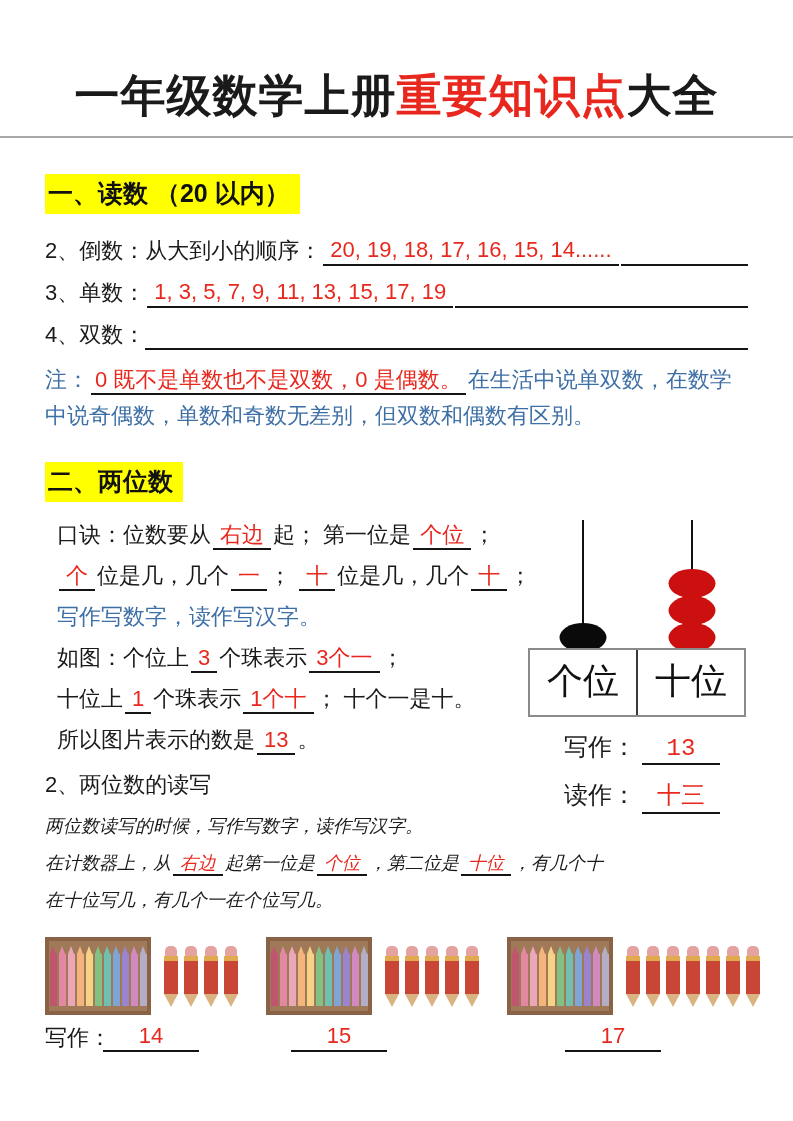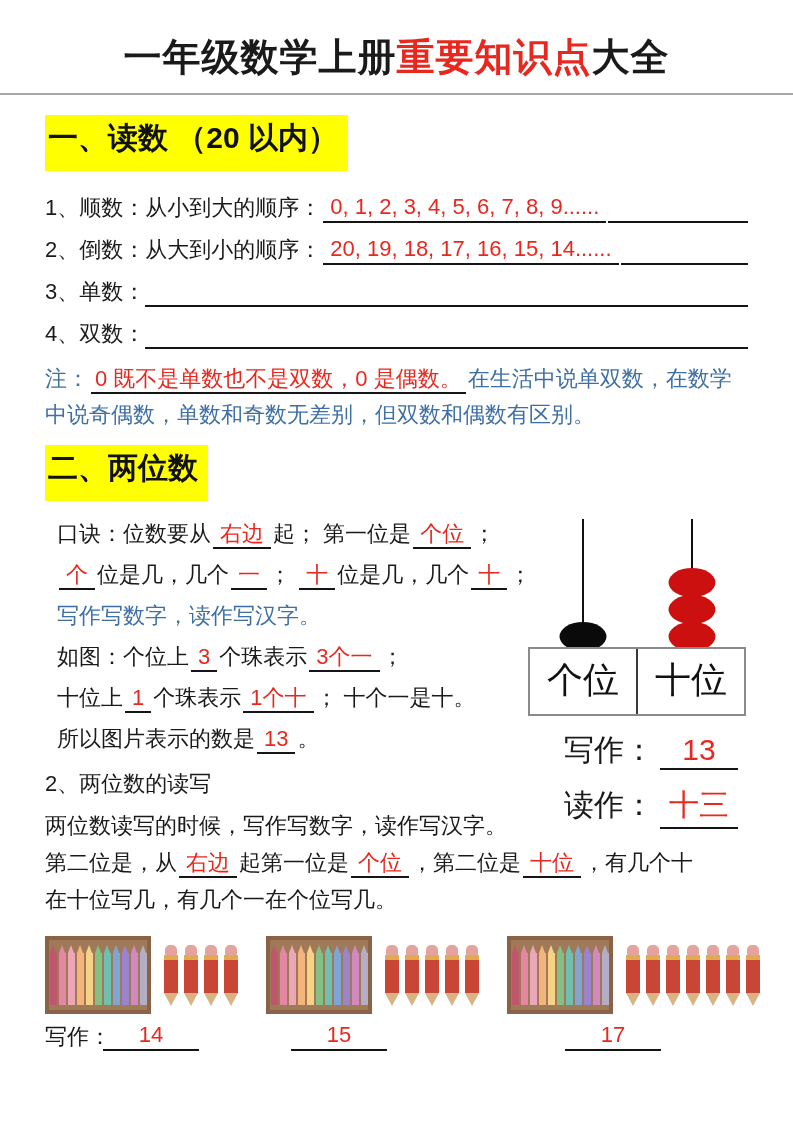--- a/index.html
+++ b/index.html
@@ -5,30 +5,30 @@
   html,body{margin:0;padding:0;}
   body{
     width:793px;height:1121px;background:#ffffff;overflow:hidden;
     font-family:"Liberation Sans","DejaVu Sans",sans-serif;
     color:#1a1a1a;position:relative;
   }
   .page{padding:0 45px;}
 
   
   .doc-title{
-    margin:32px 0 10px 0;text-align:center;
-    font-size:38px;font-weight:bold;letter-spacing:1px;white-space:nowrap;
+    margin:66px 0 10px 0;text-align:center;
+    font-size:45px;font-weight:bold;letter-spacing:1px;white-space:nowrap;
   }
   .doc-title .seg-r{color:#e8281e;}
   .title-rule{border-top:2px solid #a8a8a8;margin:10px -45px 16px -45px;}
 
   
   .sec-heading{
     display:inline-block;background:#ffff00;color:#111;
-    font-size:30px;font-weight:bold;padding:3px 10px 12px 3px;margin:4px 0 10px 0;
+    font-size:25px;font-weight:bold;padding:3px 10px 4px 3px;margin:20px 0 10px 0;
   }
 
   
   .item{
     display:flex;align-items:flex-end;font-size:22px;height:42px;white-space:nowrap;
   }
   .seg{white-space:pre-wrap;}
   .seg-n{color:#1a1a1a;}
   .seg-r{color:#e8281e;}
   .seg-b{color:#3e6fa5;}
@@ -47,24 +47,24 @@
 
   .abacus{position:absolute;right:2px;top:6px;width:218px;}
   .rods{display:flex;height:128px;}
   .rod-wrap{position:relative;flex:1;}
   .rod{position:absolute;left:50%;top:0;bottom:-2px;width:2px;margin-left:-1px;background:#111;}
   .beads{position:absolute;bottom:-4px;left:50%;transform:translateX(-50%);display:flex;flex-direction:column;align-items:center;}
   .bead{width:47px;height:29px;border-radius:50%;margin-top:-2px;}
   .place-table{display:flex;border:2px solid #8a8a8a;background:#fff;position:relative;}
   .place-cell{flex:1;text-align:center;font-size:36px;padding:7px 0 9px 0;color:#111;}
   .place-cell + .place-cell{border-left:2px solid #3a3a3a;}
-  .ab-ans{font-size:30px;margin:14px 0 0 36px;white-space:nowrap;}
+  .ab-ans{font-size:24px;margin:14px 0 0 36px;white-space:nowrap;font-family:Liberation Mono, monospace;}
   .ab-ans .val{display:inline-block;min-width:70px;text-align:center;color:#e8281e;border-bottom:2px solid #151515;padding:0 4px 1px 4px;margin-left:6px;}
 
-  .pline{font-size:22px;line-height:37px;white-space:nowrap;}
+  .pline{font-size:18px;line-height:37px;white-space:nowrap;font-style:italic;}
 
   
   .pencil-row{display:flex;align-items:center;gap:28px;margin:18px 0 6px 0;}
   .pencil-group{display:flex;align-items:center;gap:13px;}
   .pencil-box{
     box-sizing:border-box;width:106px;height:78px;background:#a07a58;border:4px solid #8a6246;
     display:flex;align-items:flex-end;justify-content:center;gap:2px;padding:0 2px 5px 2px;
   }
   .boxed-pencil{display:flex;flex-direction:column;align-items:center;width:7px;}
   .boxed-tip{width:0;height:0;border-left:3.5px solid transparent;border-right:3.5px solid transparent;border-bottom-width:8px;border-bottom-style:solid;}
@@ -89,31 +89,27 @@
 
 <div class="page">
 
   <div class="doc-title"><span class="seg seg-n">一年级数学上册</span><span class="seg seg-r">重要知识点</span><span class="seg seg-n">大全</span></div>
   <div class="title-rule"></div>
 
   <div class="sec-heading">一、读数 （20 以内）</div>
 
   <div>
     <div class="item">
-        <span class="seg seg-n">1、顺数：从小到大的顺序：</span>
-        <span class="seg seg-ru">0, 1, 2, 3, 4, 5, 6, 7, 8, 9......</span>
-        <span class="fill-underline"></span>
-      </div>
-    <div class="item">
         <span class="seg seg-n">2、倒数：从大到小的顺序：</span>
         <span class="seg seg-ru">20, 19, 18, 17, 16, 15, 14......</span>
         <span class="fill-underline"></span>
       </div>
     <div class="item">
         <span class="seg seg-n">3、单数：</span>
+        <span class="seg seg-ru">1, 3, 5, 7, 9, 11, 13, 15, 17, 19</span>
         <span class="fill-underline"></span>
       </div>
     <div class="item">
         <span class="seg seg-n">4、双数：</span>
         <span class="fill-underline"></span>
       </div>
   </div>
 
   <p class="note"><span class="seg seg-b">注：</span><span class="seg seg-ru">0 既不是单数也不是双数，0 是偶数。</span><span class="seg seg-b">在生活中说单双数，在数学中说奇偶数，单数和奇数无差别，但双数和偶数有区别。</span></p>
 
@@ -156,21 +152,21 @@
       </div>
       <div class="ab-ans">
         <span class="lab">读作：</span><span class="val">十三</span>
       </div>
     </div>
   </div>
 
   <div class="sub-heading">2、两位数的读写</div>
 
   <div class="pline"><span class="seg seg-n">两位数读写的时候，写作写数字，读作写汉字。</span></div>
-  <div class="pline"><span class="seg seg-n">第二位是，从</span><span class="seg seg-ru">右边</span><span class="seg seg-n">起第一位是</span><span class="seg seg-ru">个位</span><span class="seg seg-n">，第二位是</span><span class="seg seg-ru">十位</span><span class="seg seg-n">，有几个十</span></div>
+  <div class="pline"><span class="seg seg-n">在计数器上，从</span><span class="seg seg-ru">右边</span><span class="seg seg-n">起第一位是</span><span class="seg seg-ru">个位</span><span class="seg seg-n">，第二位是</span><span class="seg seg-ru">十位</span><span class="seg seg-n">，有几个十</span></div>
   <div class="pline"><span class="seg seg-n">在十位写几，有几个一在个位写几。</span></div>
 
   <div class="pencil-row">
     <div class="pencil-group">
         <div class="pencil-box">
           <div class="boxed-pencil">
             <div class="boxed-tip" style="border-bottom-color: rgb(192, 86, 110);"></div>
             <div class="boxed-body" style="background: rgb(192, 86, 110);"></div>
           </div>
           <div class="boxed-pencil">

